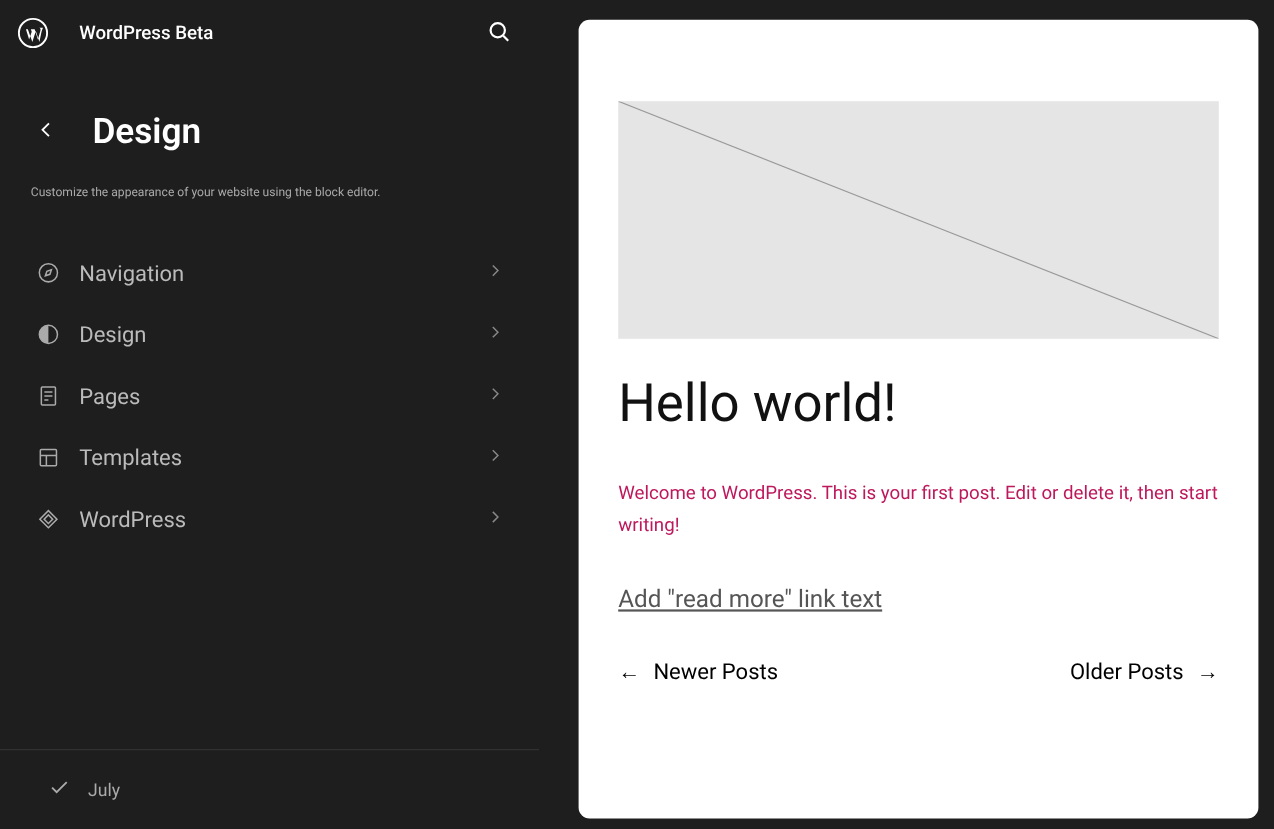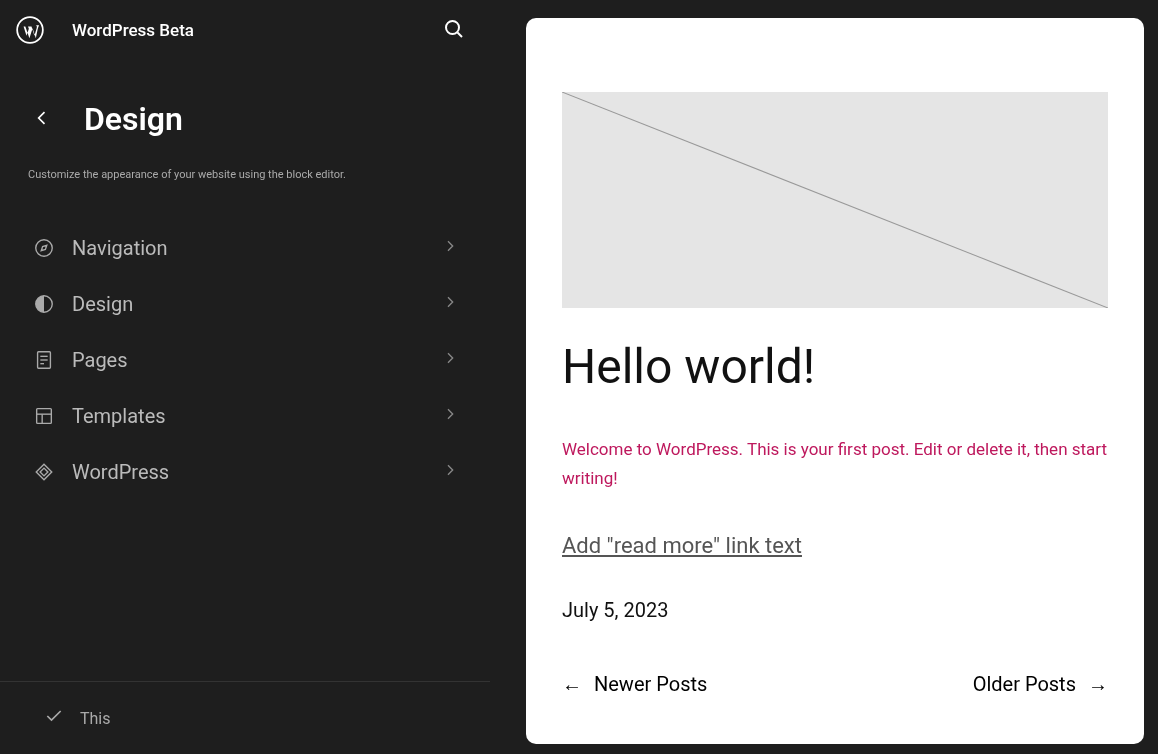--- a/index.html
+++ b/index.html
@@ -286,35 +286,34 @@
       </span>
     </li>
   </ul>
 
   <div class="footer">
     <span>
       <svg viewBox="0 0 24 24" width="20" height="20" fill="none" stroke="#aaa" stroke-width="2">
           <polyline points="4 12 9 17 20 6"></polyline>
         </svg>
     </span>
-    <span class="footer-label">This</span>
+    <span class="footer-label">July</span>
   </div>
 </div>
 
 <div class="preview-wrap">
   <div class="preview">
     <div class="img-placeholder">
       <svg viewBox="0 0 520 216" preserveAspectRatio="none">
           <line x1="0" y1="0" x2="520" y2="216" stroke="#999" stroke-width="1"></line>
         </svg>
     </div>
     <h2 class="post-title">Hello world!</h2>
     <p class="post-excerpt">Welcome to WordPress. This is your first post. Edit or delete it, then start writing!</p>
     <a class="read-more">Add "read more" link text</a>
-    <div class="post-date">July 5, 2023</div>
     <div class="pagination">
       <div class="pag-link">
         <span>←</span>
         <span>Newer Posts</span>
       </div>
       <div class="pag-link">
         <span>Older Posts</span>
         <span>→</span>
       </div>
     </div>

